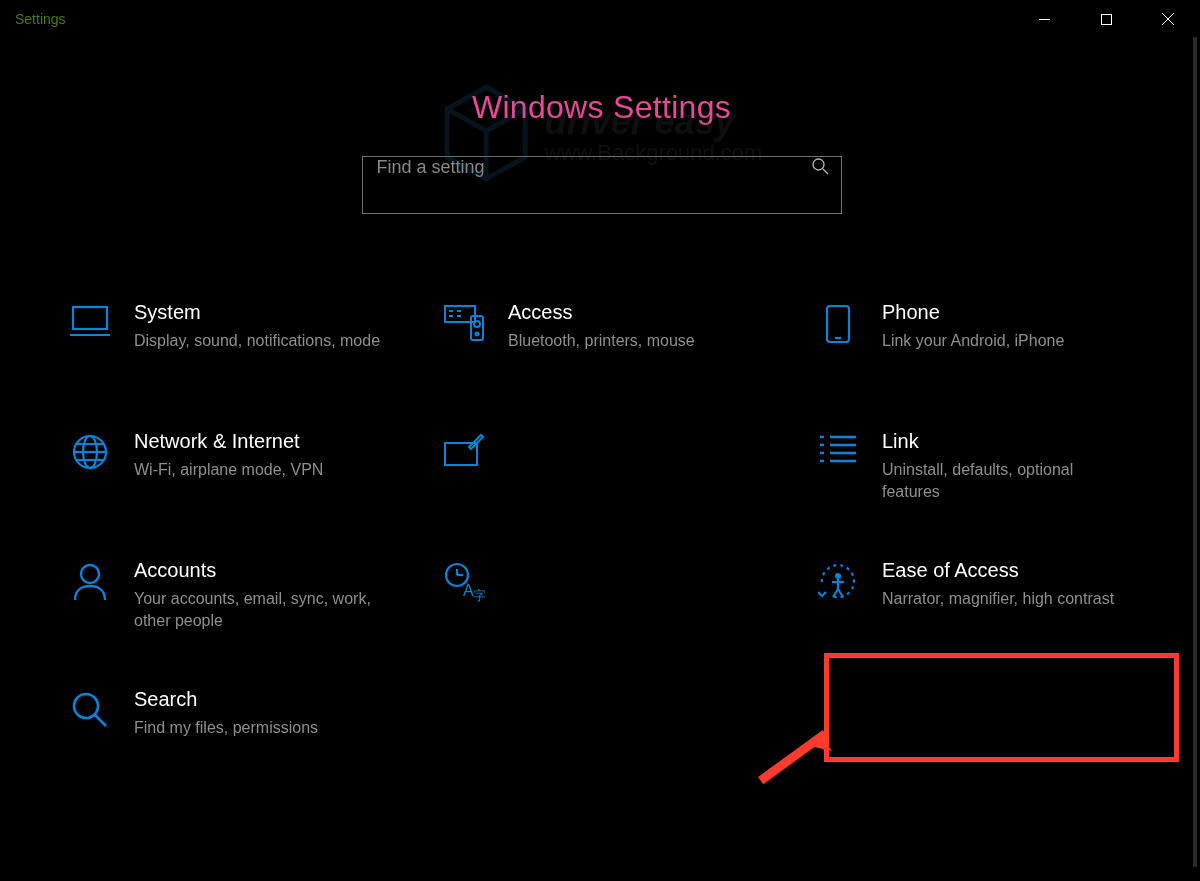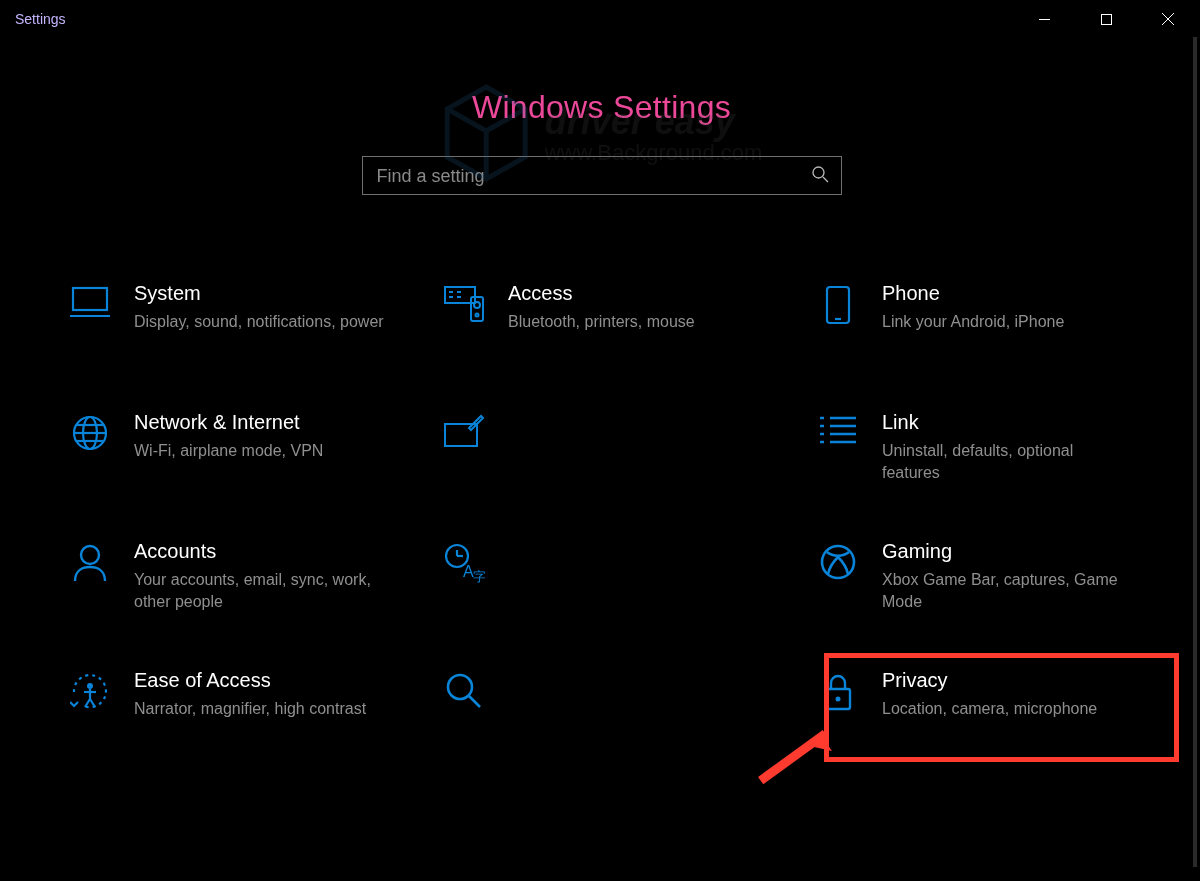--- a/index.html
+++ b/index.html
@@ -1,37 +1,37 @@
 <!DOCTYPE html>
 <html><head>
 <meta charset="utf-8">
 <style>
   * { box-sizing: border-box; margin: 0; padding: 0; font-family: "Segoe UI", Arial, sans-serif; }
   html, body { width: 1200px; height: 881px; background: #000; color: #fff; overflow: hidden; }
   .window { width: 1200px; height: 881px; background: #000; position: relative; border: 1px solid #000; }
 
   .titlebar { height: 36px; display: flex; align-items: center; justify-content: space-between; padding-left: 14px; }
-  .titlebar-title { font-size: 14px; color: #c4b5fd; }
+  .titlebar-title { font-size: 14px; color: #4d7c0f; }
   .win-controls { display: flex; height: 36px; }
   .win-btn { width: 62px; height: 36px; display: flex; align-items: center; justify-content: center; color: #fff; }
   .win-btn svg { stroke: #fff; fill: none; }
 
   .content { position: absolute; top: 36px; left: 0; right: 12px; bottom: 0; overflow: hidden; margin-left: 15px; }
   .scroll-track { position: absolute; top: 36px; right: 2px; width: 4px; height: 830px; background: #2a2a2a; }
 
   .heading { text-align: center; margin-top: 52px; font-size: 32px; font-weight: 300; color: #ec4899; letter-spacing: 0.3px; }
 
   .watermark { position: absolute; top: 44px; left: 50%; transform: translateX(-50%); display: flex; align-items: center; gap: 14px; opacity: 0.18; pointer-events: none; }
   .watermark-cube svg { stroke: #2b6fa8; fill: none; }
   .watermark-text { display: flex; flex-direction: column; }
   .watermark-text .wm1 { font-size: 36px; font-weight: 600; font-style: italic; color: #555; line-height: 1; }
   .watermark-text .wm2 { font-size: 22px; color: #555; }
 
   .search-wrap { display: flex; justify-content: center; margin-top: 30px; }
-  .search { width: 480px; height: 39px; border: 1px solid #6f6f6f; background: transparent; display: flex; align-items: flex-end; padding: 0 12px 7px 14px; }
+  .search { width: 480px; height: 58px; border: 1px solid #6f6f6f; background: transparent; display: flex; align-items: flex-start; padding: 0 12px 7px 14px; }
   .search input { flex: 1; background: transparent; border: none; outline: none; font-size: 18px; color: #fff; }
   .search input::placeholder { color: #8a8a8a; }
   .search-icon svg { stroke: #bbb; fill: none; }
 
   .grid { display: grid; grid-template-columns: repeat(3, 1fr); column-gap: 0; row-gap: 40px; padding: 78px 44px 0 44px; gap: 39px; }
   .tile { display: flex; gap: 22px; align-items: flex-start; padding: 8px 10px 8px 8px; cursor: default; min-height: 90px; }
   .tile-icon { flex: 0 0 44px; display: flex; align-items: flex-start; justify-content: center; padding-top: 4px; }
   .tile-icon svg { stroke: #0a84d8; fill: none; }
   .tile-title { font-size: 20px; color: #fff; font-weight: 400; line-height: 1.2; }
   .tile-desc { font-size: 16px; color: #8f8f8f; margin-top: 6px; line-height: 1.35; max-width: 250px; }
@@ -103,21 +103,21 @@
 
       <div class="tile">
         <div class="tile-icon">
           <svg width="40" height="34" viewBox="0 0 40 34" stroke-width="2.2">
               <rect x="3" y="3" width="34" height="22"></rect>
               <line x1="0" y1="31" x2="40" y2="31"></line>
             </svg>
         </div>
         <div>
           <div class="tile-title">System</div>
-          <div class="tile-desc">Display, sound, notifications, power</div>
+          <div class="tile-desc">Display, sound, notifications, mode</div>
         </div>
       </div>
 
       <div class="tile">
         <div class="tile-icon">
           <svg width="42" height="38" viewBox="0 0 42 38" stroke-width="2">
               <rect x="2" y="2" width="30" height="16"></rect>
               <line x1="6" y1="7" x2="10" y2="7"></line>
               <line x1="14" y1="7" x2="18" y2="7"></line>
               <line x1="6" y1="12" x2="10" y2="12"></line>
@@ -209,33 +209,20 @@
           <svg width="42" height="40" viewBox="0 0 42 40" stroke-width="2.2">
               <circle cx="14" cy="13" r="11"></circle>
               <line x1="14" y1="13" x2="14" y2="7"></line>
               <line x1="14" y1="13" x2="20" y2="13"></line>
               <text x="20" y="34" font-size="16" fill="#0a84d8" stroke="none">A</text>
               <text x="30" y="38" font-size="13" fill="#0a84d8" stroke="none">字</text>
             </svg>
         </div>
       </div>
 
-      <div class="tile">
-        <div class="tile-icon">
-          <svg width="38" height="38" viewBox="0 0 38 38" stroke-width="2.6">
-              <circle cx="19" cy="19" r="16"></circle>
-              <path d="M8 9 C14 14 24 14 30 9"></path>
-              <path d="M9 31 C11 22 19 14 19 14 C19 14 27 22 29 31"></path>
-            </svg>
-        </div>
-        <div>
-          <div class="tile-title">Gaming</div>
-          <div class="tile-desc">Xbox Game Bar, captures, Game Mode</div>
-        </div>
-      </div>
 
       <div class="tile">
         <div class="tile-icon">
           <svg width="40" height="40" viewBox="0 0 40 40" stroke-width="2.2">
               <path d="M4 20 A16 16 0 1 1 12 33" stroke-dasharray="3 4"></path>
               <circle cx="20" cy="14" r="3" fill="#0a84d8" stroke="none"></circle>
               <line x1="20" y1="17" x2="20" y2="27"></line>
               <line x1="14" y1="20" x2="26" y2="20"></line>
               <line x1="20" y1="27" x2="15" y2="35"></line>
               <line x1="20" y1="27" x2="25" y2="35"></line>
@@ -248,35 +235,26 @@
         </div>
       </div>
 
       <div class="tile">
         <div class="tile-icon">
           <svg width="38" height="38" viewBox="0 0 38 38" stroke-width="2.6">
               <circle cx="15" cy="15" r="12"></circle>
               <line x1="24" y1="24" x2="35" y2="35"></line>
             </svg>
         </div>
-      </div>
-
-      <div class="tile">
-        <div class="tile-icon">
-          <svg width="32" height="40" viewBox="0 0 32 40" stroke-width="2.4">
-              <rect x="4" y="17" width="24" height="20" rx="2"></rect>
-              <path d="M9 17 V11 a7 7 0 0 1 14 0 V17"></path>
-              <circle cx="16" cy="27" r="2.5" fill="#0a84d8" stroke="none"></circle>
-            </svg>
-        </div>
-        <div>
-          <div class="tile-title">Privacy</div>
-          <div class="tile-desc">Location, camera, microphone</div>
-        </div>
-      </div>
+        <div>
+          <div class="tile-title">Search</div>
+          <div class="tile-desc">Find my files, permissions</div>
+        </div>
+      </div>
+
 
     </div>
 
     <div class="highlight-box"></div>
     <div class="arrow">
       <svg width="110" height="110" viewBox="0 0 110 110">
         <polygon points="86,20 96,34 78,30"></polygon>
         <rect x="22" y="60" width="80" height="9" transform="rotate(-36 22 60)"></rect>
       </svg>
     </div>

